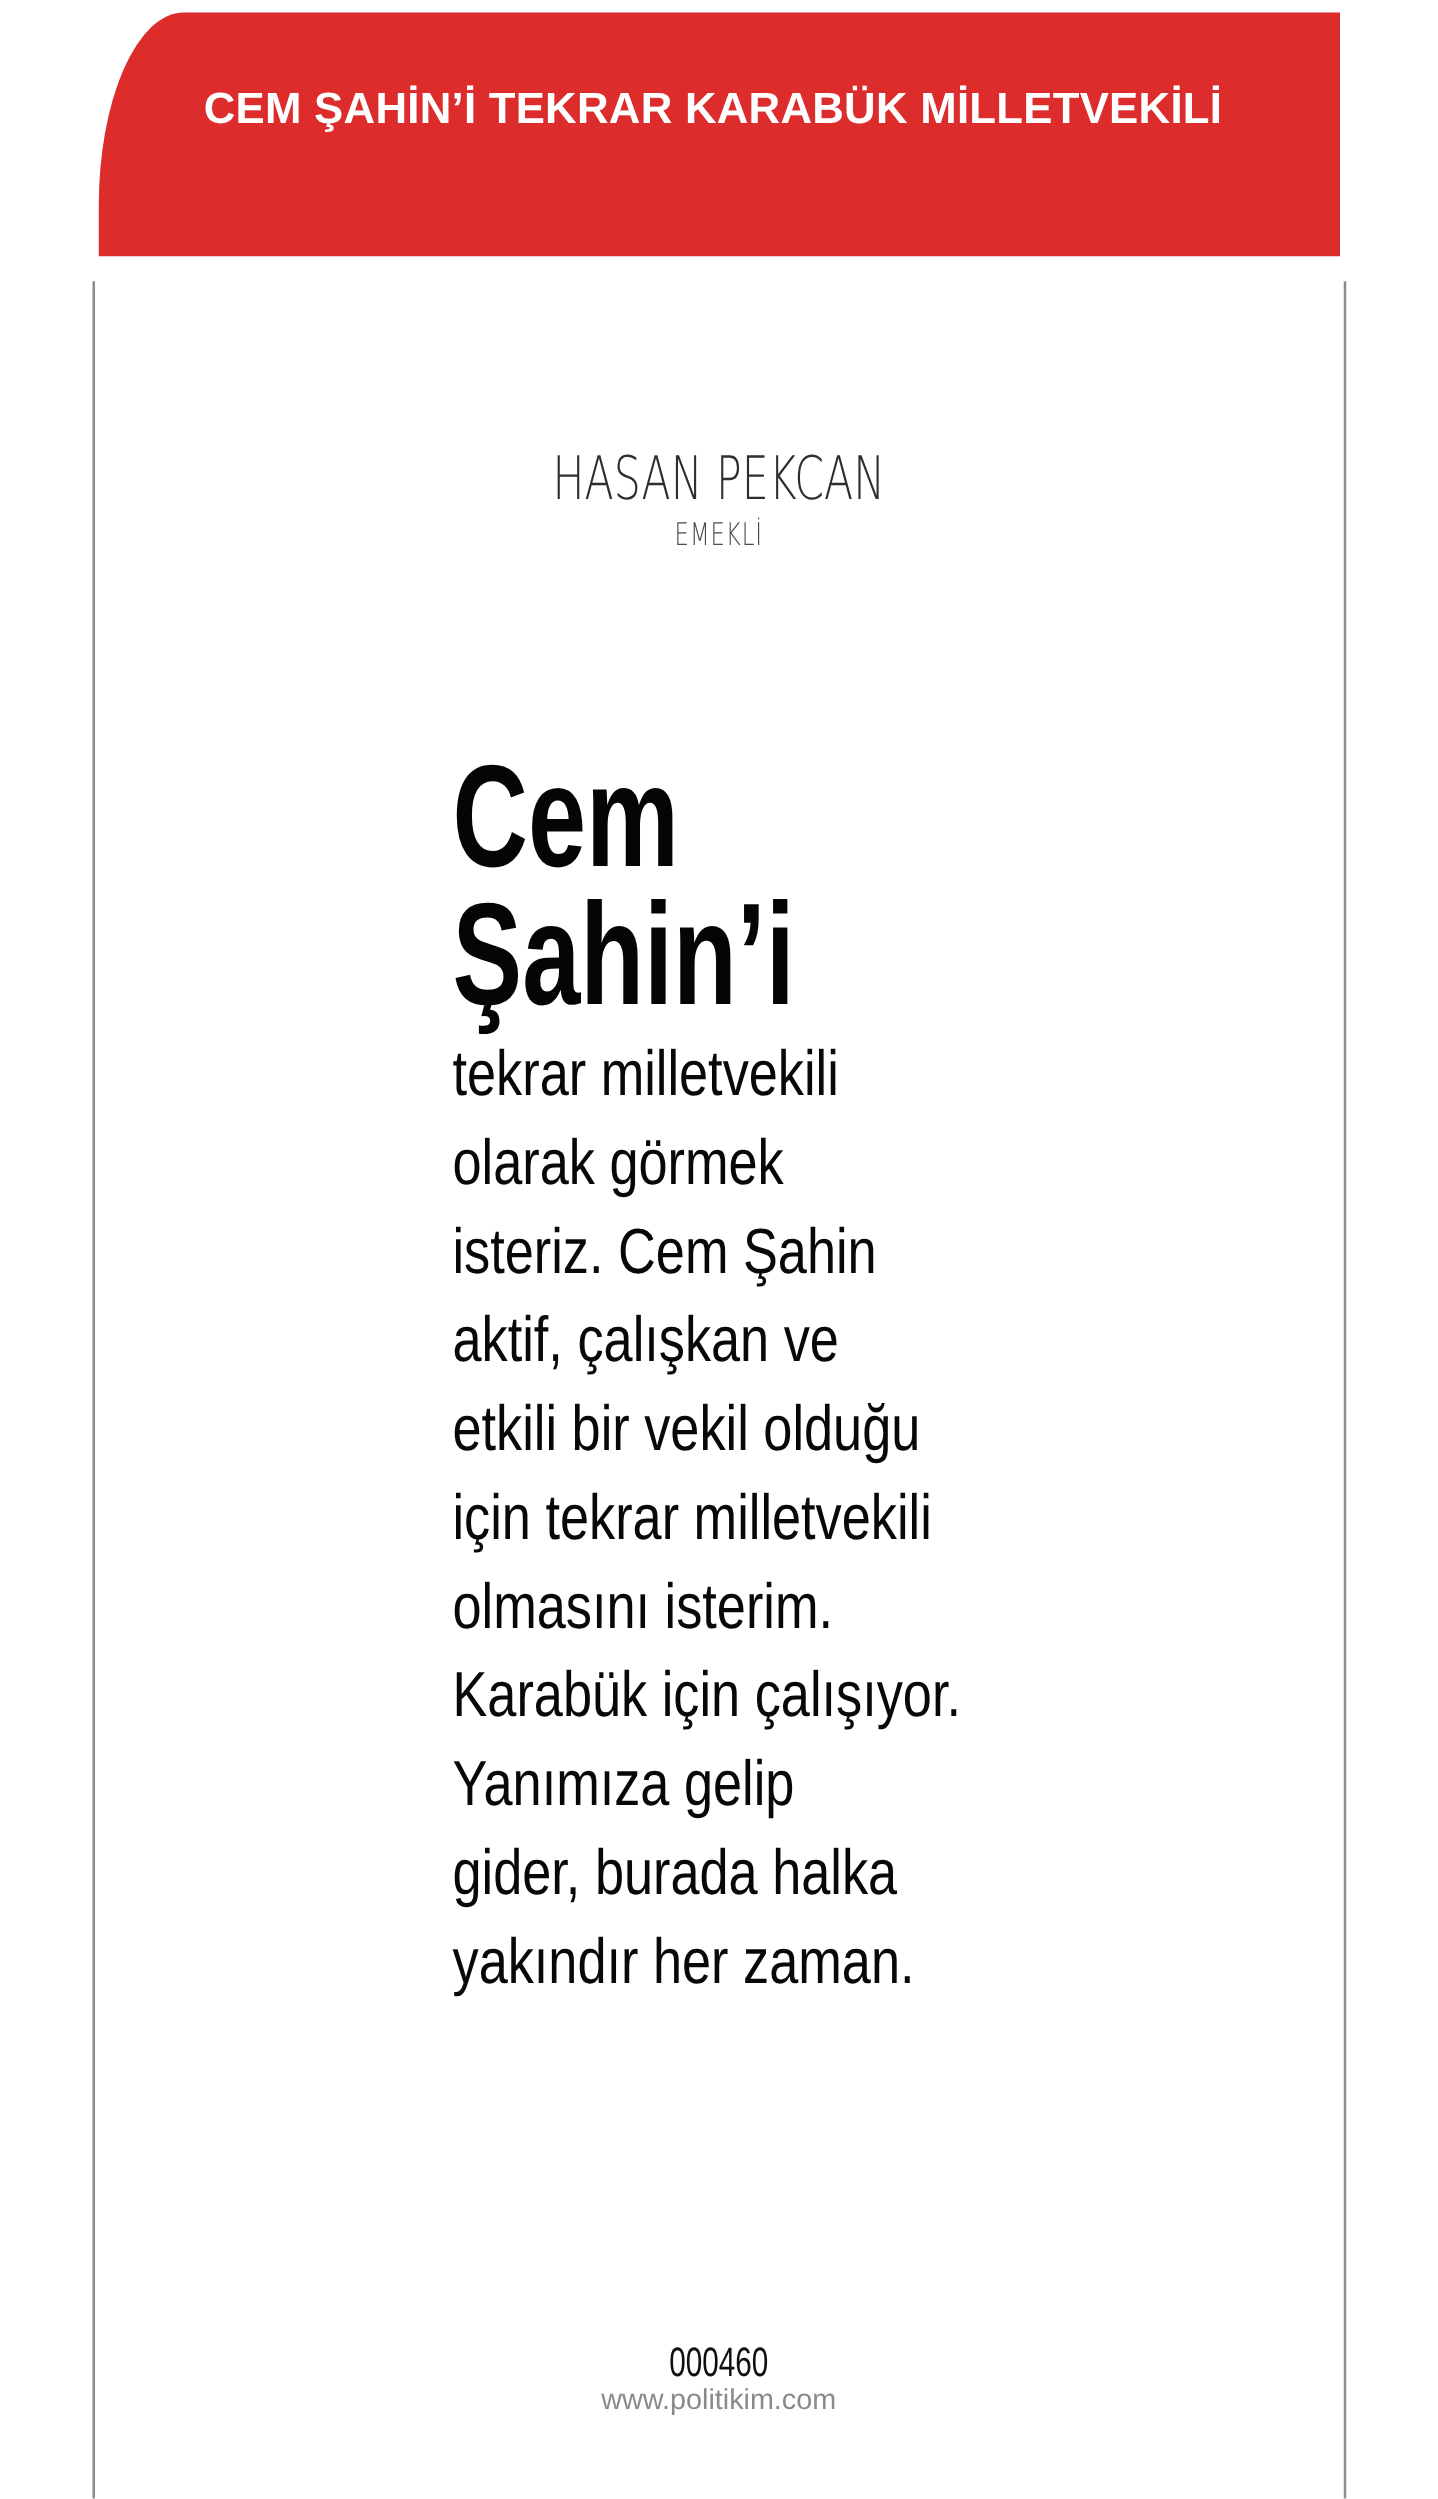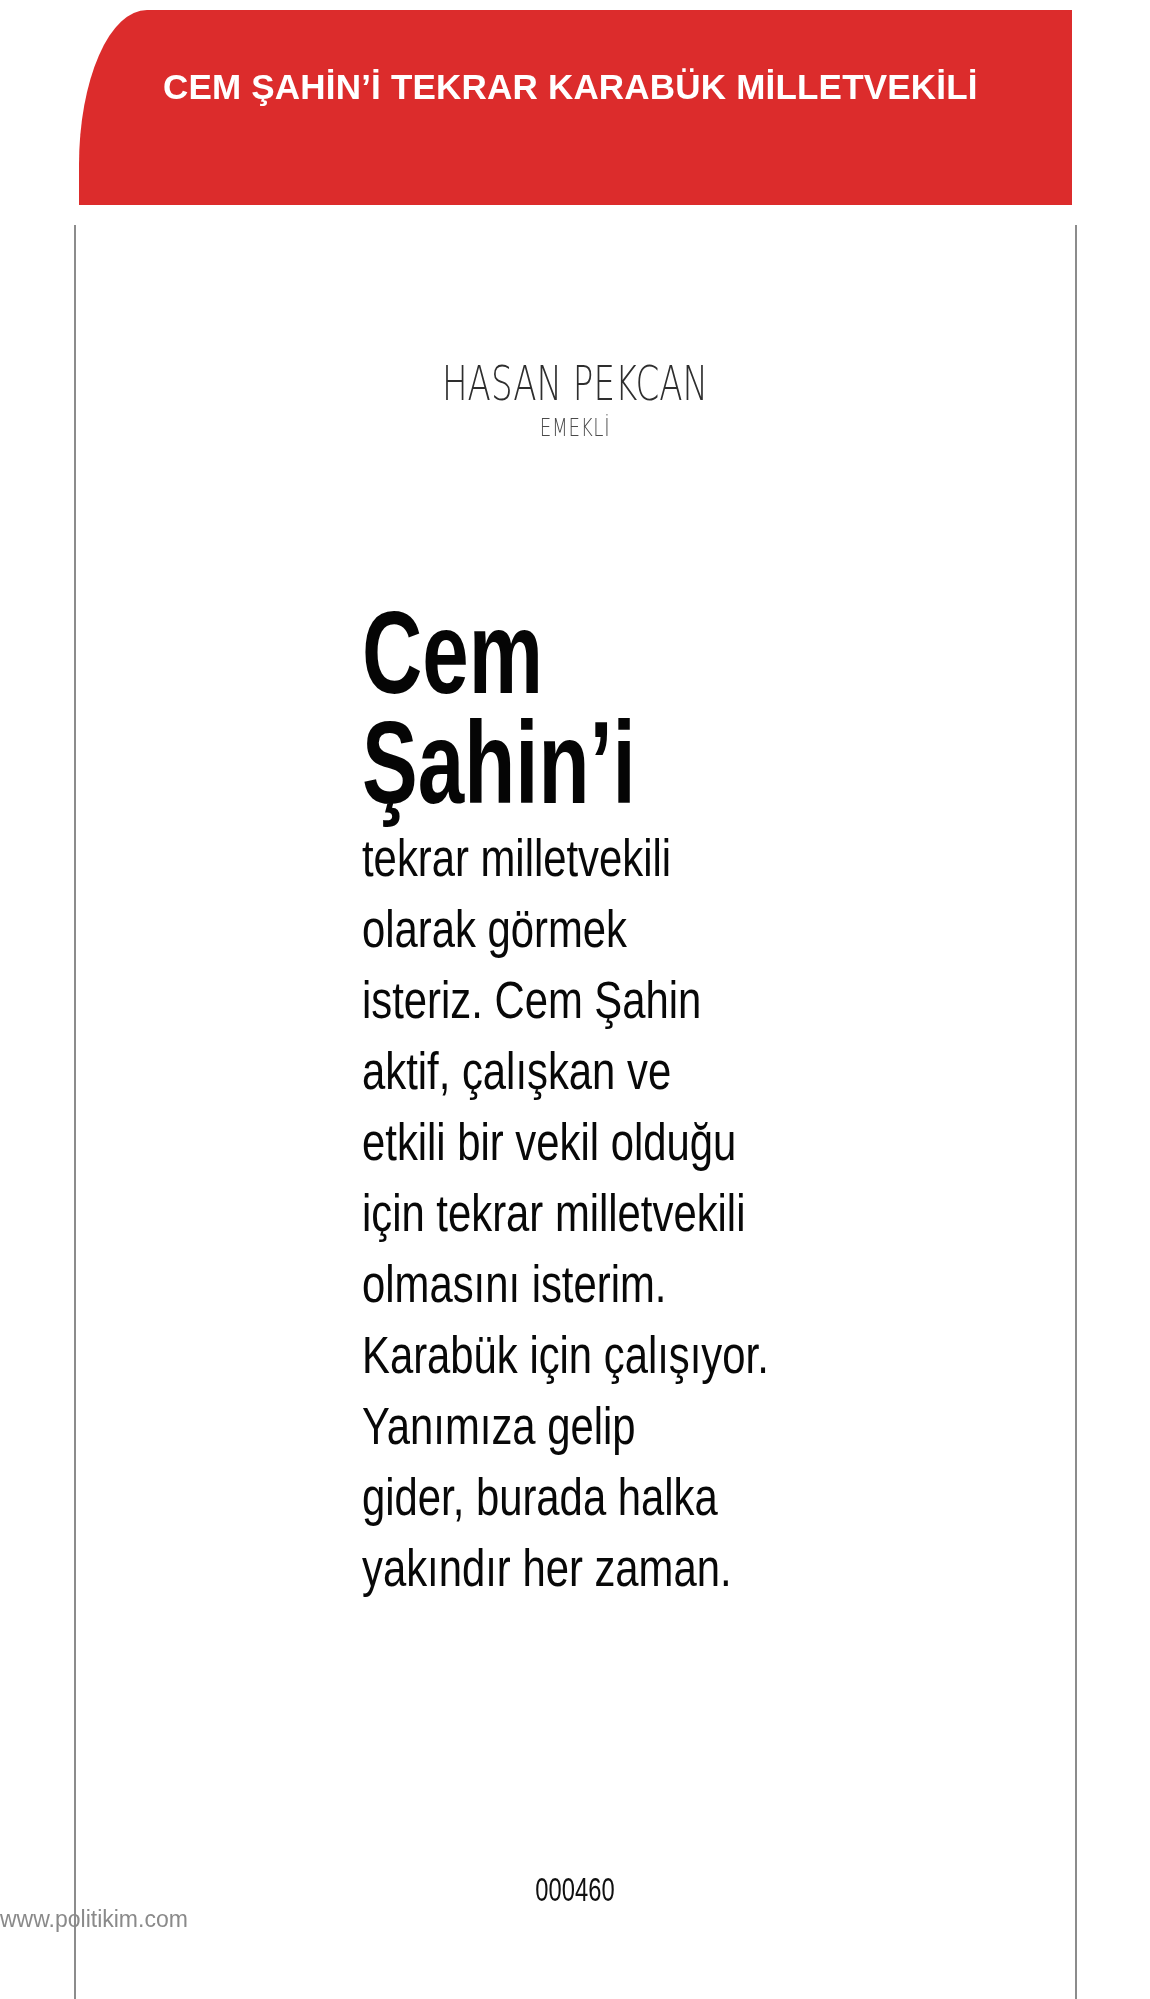--- a/index.html
+++ b/index.html
@@ -54,21 +54,21 @@
     transform:scaleX(0.82); transform-origin:0 0; white-space:nowrap;
   }
 
   
   .footer-code {
     position:absolute; top:1873px; left:0; width:1150px; text-align:center;
     font-size:33px; line-height:33px; color:#101010;
     transform:scaleX(0.72); transform-origin:50% 0; white-space:nowrap;
   }
   .footer-site {
-    position:absolute; top:1907px; left:0; width:1150px; 
+    position:absolute; top:1907px; left:0; width:1150px; text-align:center;
     font-size:23px; line-height:25px; color:#8a8a8a; white-space:nowrap;
   }
 </style>
 </head>
 <body>
 
 <div class="page">
 
   <div class="banner" style="background: rgb(220, 44, 44);">
     <div class="banner-title" style="color: rgb(255, 255, 255);">

